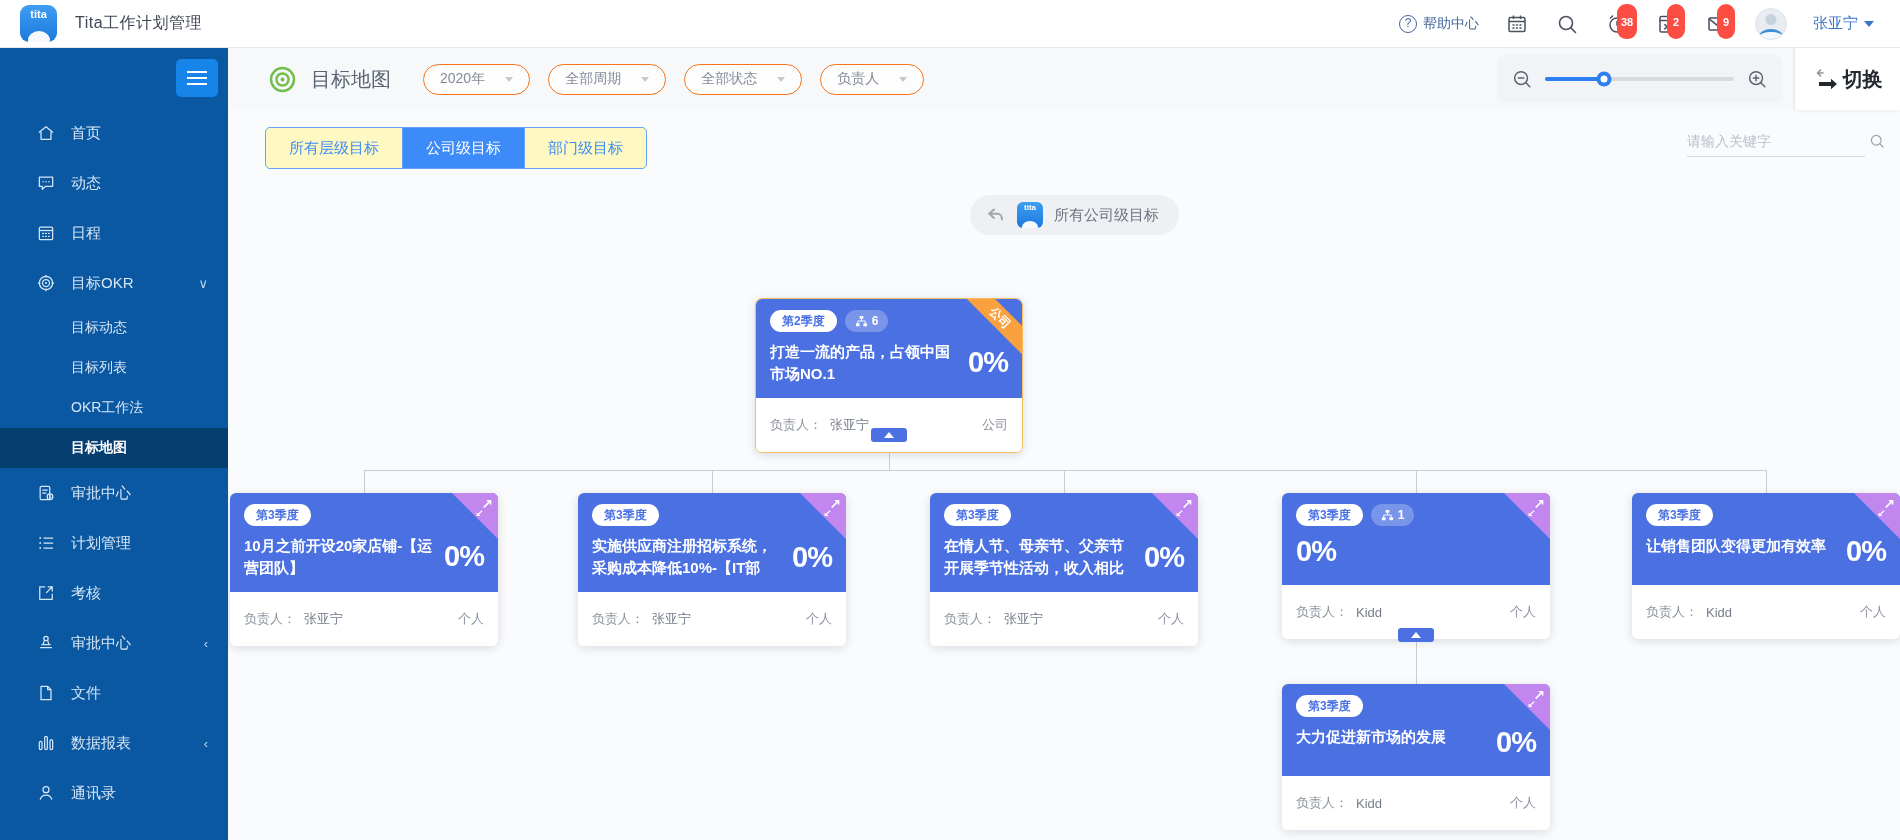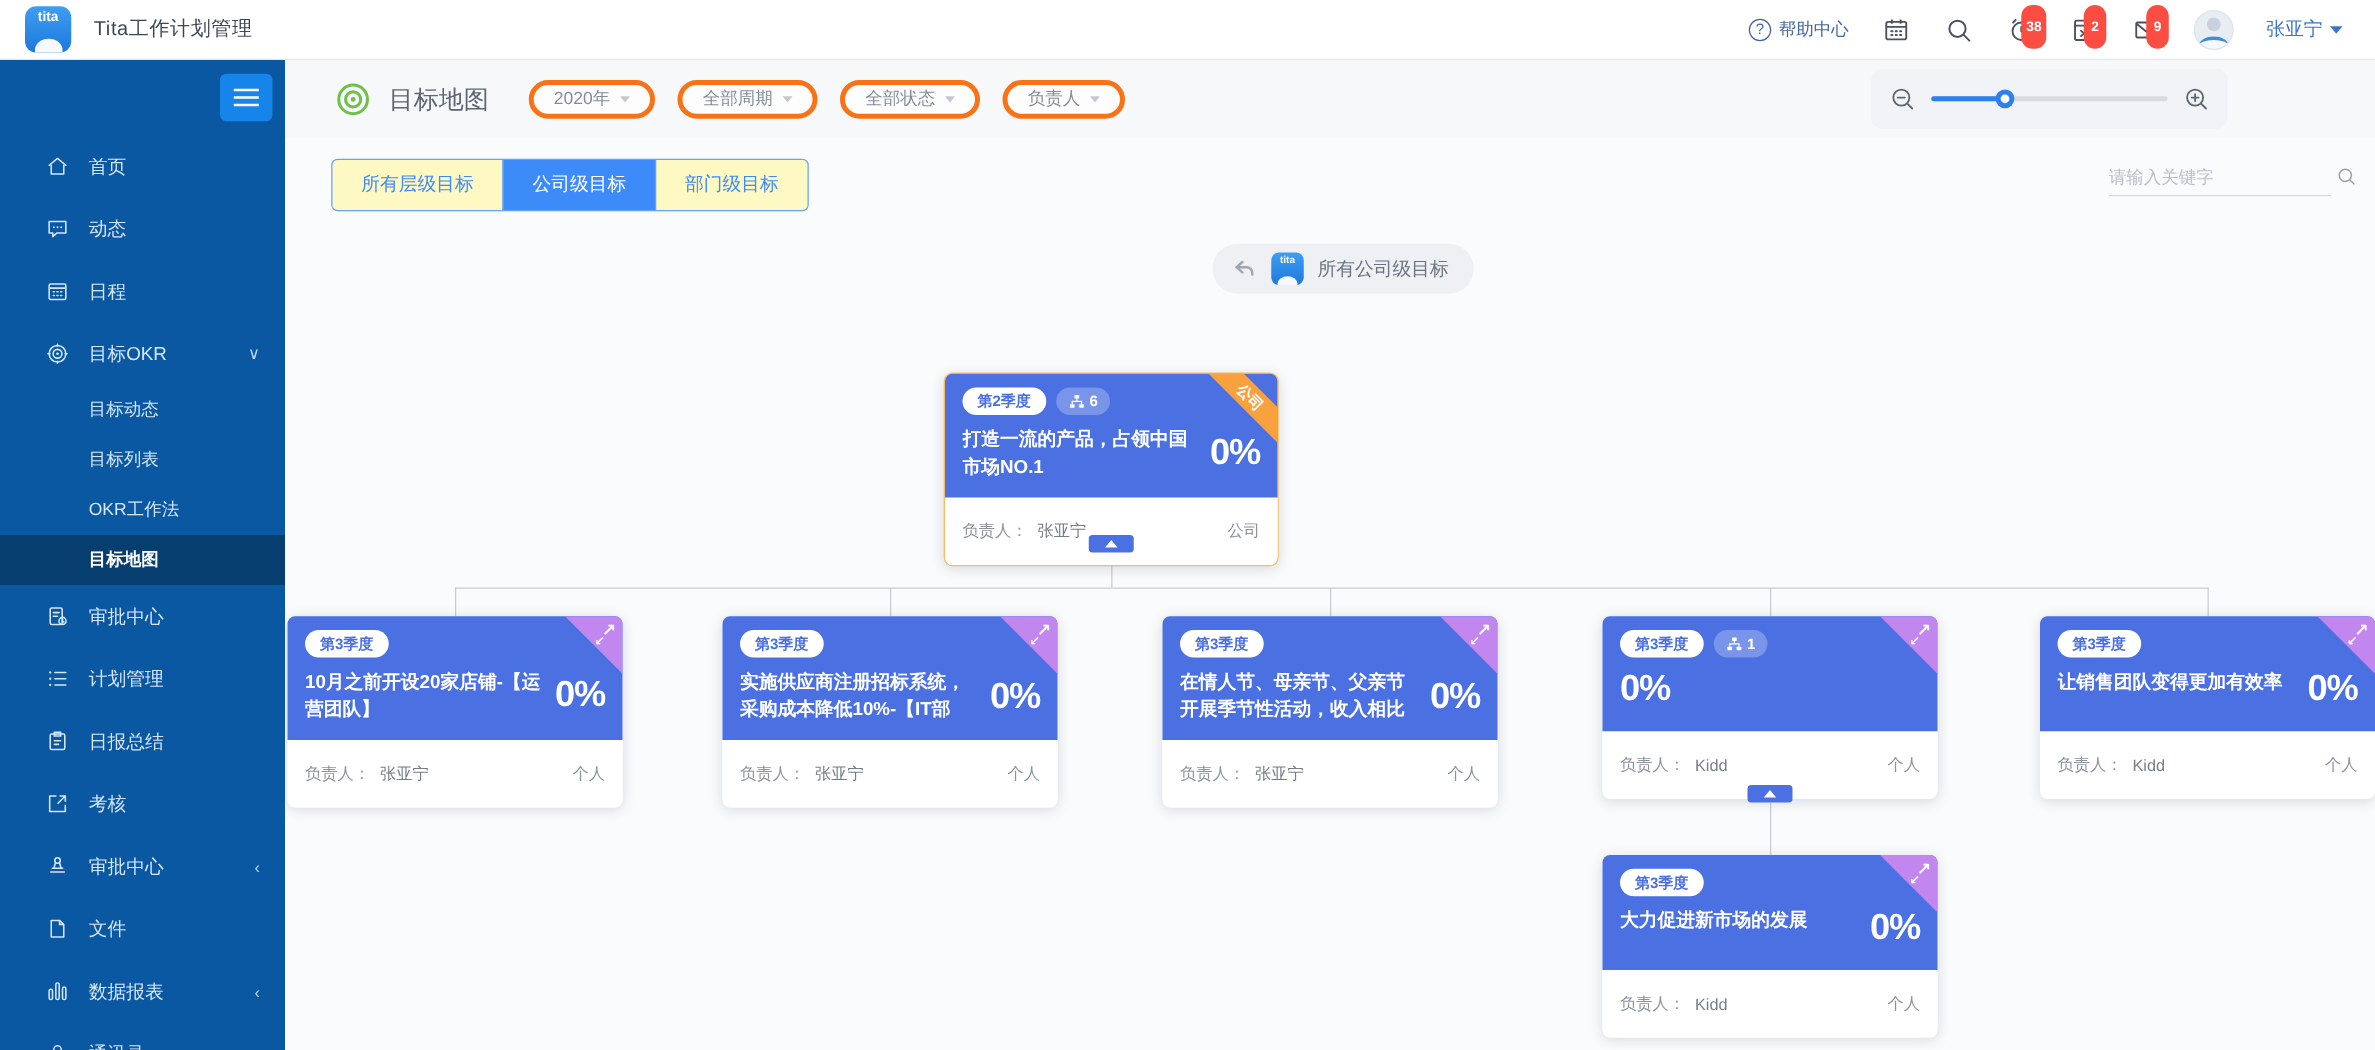--- a/index.html
+++ b/index.html
@@ -36,21 +36,21 @@
   .smi.active { background:#053e6f; color:#ffffff; font-weight:bold; }
 
   
   .main { position:absolute; top:48px; left:228px; width:1672px; height:792px; }
 
   
   .toolbar { position:relative; height:62px; background:#f7f8fa; display:flex; align-items:center; }
   .t-target { width:29px; height:29px; margin-left:40px; }
   .page-title { font-size:20px; color:#5c6575; margin-left:14px; }
   .filters { display:flex; gap:18px; margin-left:32px; }
-  .fpill { display:flex; align-items:center; gap:8px; height:31px; padding:0 16px; border:4px solid #f97316; border-radius:16px; background:#fdfdfe; color:#858c98; font-size:14px; cursor:pointer; }
+  .fpill { display:flex; align-items:center; gap:20px; height:31px; padding:0 16px; border:1px solid #f97316; border-radius:16px; background:#fdfdfe; color:#858c98; font-size:14px; cursor:pointer; }
   .fcaret { width:0; height:0; border-left:4px solid transparent; border-right:4px solid transparent; border-top:5px solid #c3c9d2; }
   .zoombar { position:absolute; right:118px; top:7px; width:285px; height:48px; background:#f2f3f6; border-radius:8px; display:flex; align-items:center; padding:0 14px; gap:12px; }
   .zoombar svg { width:22px; height:22px; color:#5c6470; cursor:pointer; flex:0 0 auto; }
   .ztrack { position:relative; flex:1; height:4px; background:#d8dade; border-radius:2px; cursor:pointer; }
   .zfill { position:absolute; left:0; top:0; height:4px; width:31%; background:#2e7ff0; border-radius:2px; }
   .zhandle { position:absolute; left:31%; top:50%; transform:translate(-50%,-50%); width:15px; height:15px; background:#2e7ff0; border-radius:50%; }
   .zhandle::after { content:""; position:absolute; inset:4px; background:#fff; border-radius:50%; }
   .switchcard { position:absolute; right:0; top:0; width:106px; height:62px; background:#fff; border-left:1px solid #e5e7ea; box-shadow:0 1px 4px rgba(0,0,0,.06); display:flex; align-items:center; justify-content:center; gap:4px; cursor:pointer; }
   .switchcard svg { width:26px; height:22px; }
   .switch-label { font-size:20px; color:#23282f; font-weight:bold; }
@@ -233,28 +233,20 @@
       <div class="mi">
         <svg viewBox="0 0 24 24" fill="none" stroke="currentColor" stroke-width="1.5">
             <path d="M9.5 6h10.5M9.5 12h10.5M9.5 18h10.5" stroke-linecap="round"></path>
             <circle cx="5" cy="6" r="1.1" fill="currentColor" stroke="none"></circle>
             <circle cx="5" cy="12" r="1.1" fill="currentColor" stroke="none"></circle>
             <circle cx="5" cy="18" r="1.1" fill="currentColor" stroke="none"></circle>
           </svg>
         <span>计划管理</span>
       </div>
 
-      <div class="mi">
-        <svg viewBox="0 0 24 24" fill="none" stroke="currentColor" stroke-width="1.5">
-            <rect x="5" y="5" width="14" height="15" rx="1.5"></rect>
-            <path d="M9 3.5h6V7H9z"></path>
-            <path d="M9 11.5h6M9 15h4" stroke-linecap="round"></path>
-          </svg>
-        <span>日报总结</span>
-      </div>
 
       <div class="mi">
         <svg viewBox="0 0 24 24" fill="none" stroke="currentColor" stroke-width="1.5">
             <path d="M19.5 13v6.5H4.5V4.5H11" stroke-linejoin="round"></path>
             <path d="M12.5 11.5 19.5 4.5M14.5 4.5h5v5" stroke-linecap="round" stroke-linejoin="round"></path>
           </svg>
         <span>考核</span>
       </div>
 
       <div class="mi">
@@ -331,20 +323,27 @@
         <div class="ztrack">
           <div class="zfill"></div>
           <div class="zhandle"></div>
         </div>
         <svg viewBox="0 0 24 24" fill="none" stroke="currentColor" stroke-width="1.6">
             <circle cx="11" cy="11" r="7"></circle>
             <path d="M8 11h6M11 8v6M16.2 16.2 20.5 20.5" stroke-linecap="round"></path>
           </svg>
       </div>
 
+      <div class="switchcard">
+        <svg viewBox="0 0 26 22" fill="none">
+          <path d="M10 5H4.5M4.5 5 7.5 2M4.5 5l3 3" stroke="#8a919d" stroke-width="1.6" stroke-linecap="round" stroke-linejoin="round"></path>
+          <path d="M6 14h12v-3.2l6 5.2-6 5.2V18H6z" fill="#23282f"></path>
+        </svg>
+        <span class="switch-label">切换</span>
+      </div>
     </div>
 
     <div class="tabsrow">
       <div class="tabs">
         <div class="tab">所有层级目标</div>
         <div class="tab active">公司级目标</div>
         <div class="tab">部门级目标</div>
       </div>
       <div class="searchbox">
         <input type="text" placeholder="请输入关键字" style="">

